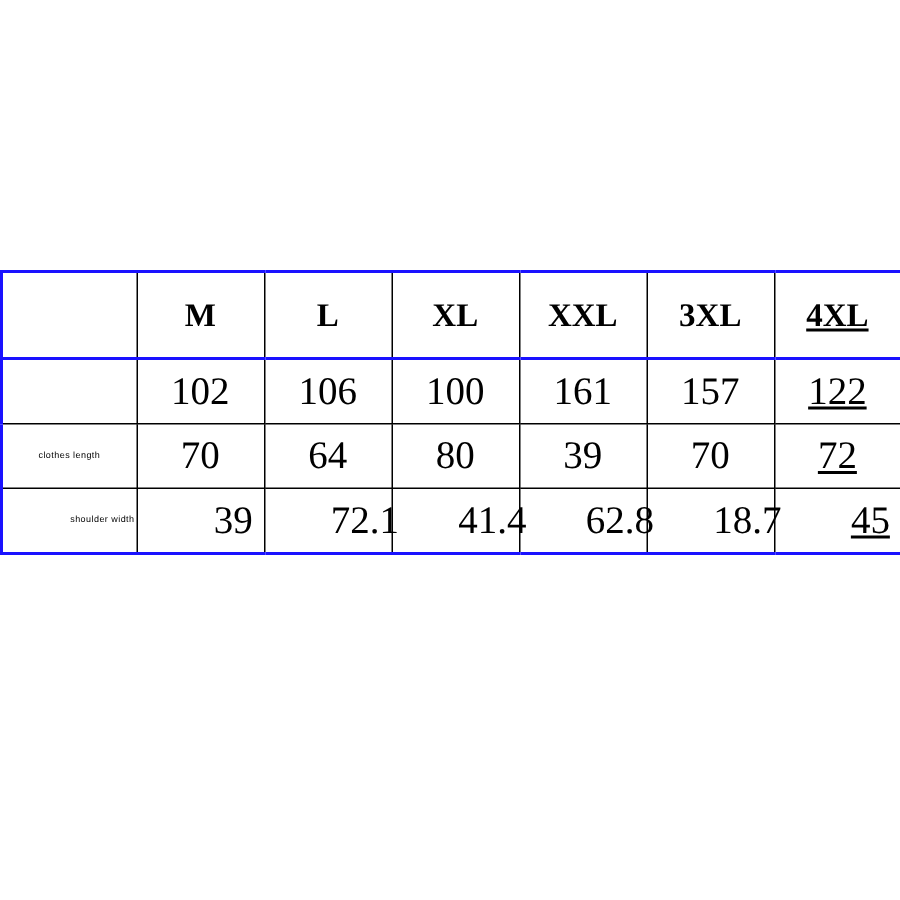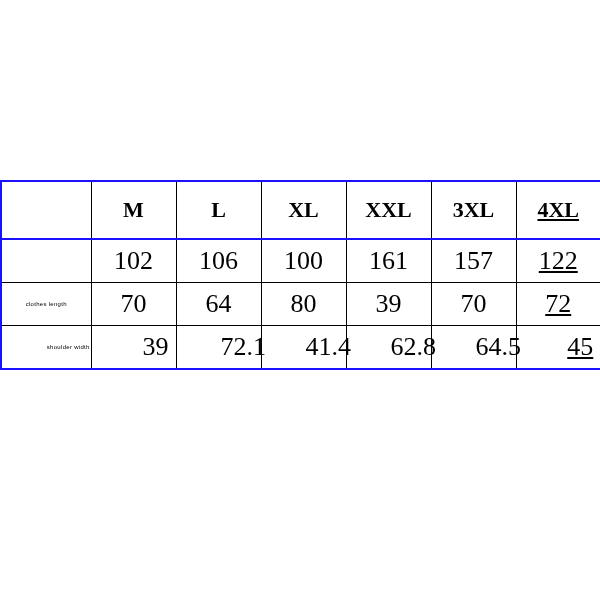--- a/index.html
+++ b/index.html
@@ -110,18 +110,18 @@
         <td class="val">39</td>
         <td class="val">70</td>
         <td class="val">72</td>
       </tr>
       <tr>
         <td class="rowlabel">shoulder width</td>
         <td class="val">39</td>
         <td class="val">72.1</td>
         <td class="val">41.4</td>
         <td class="val">62.8</td>
-        <td class="val">64.5</td>
+        <td class="val">18.7</td>
         <td class="val">45</td>
       </tr>
     </tbody>
   </table>
 </div>
 
 </body></html>

